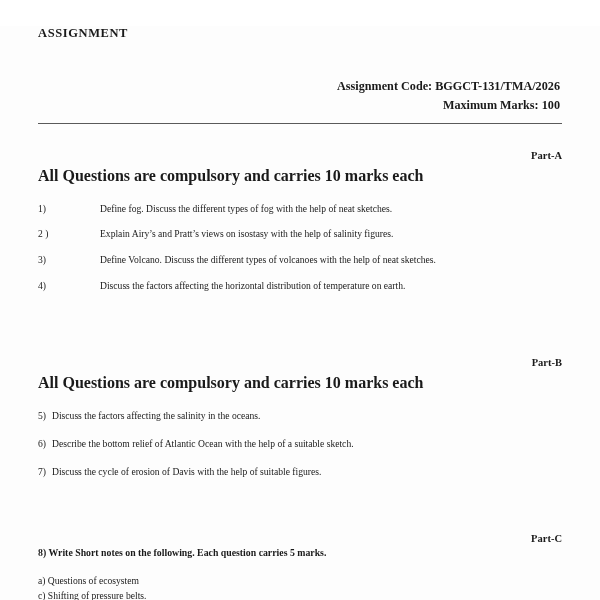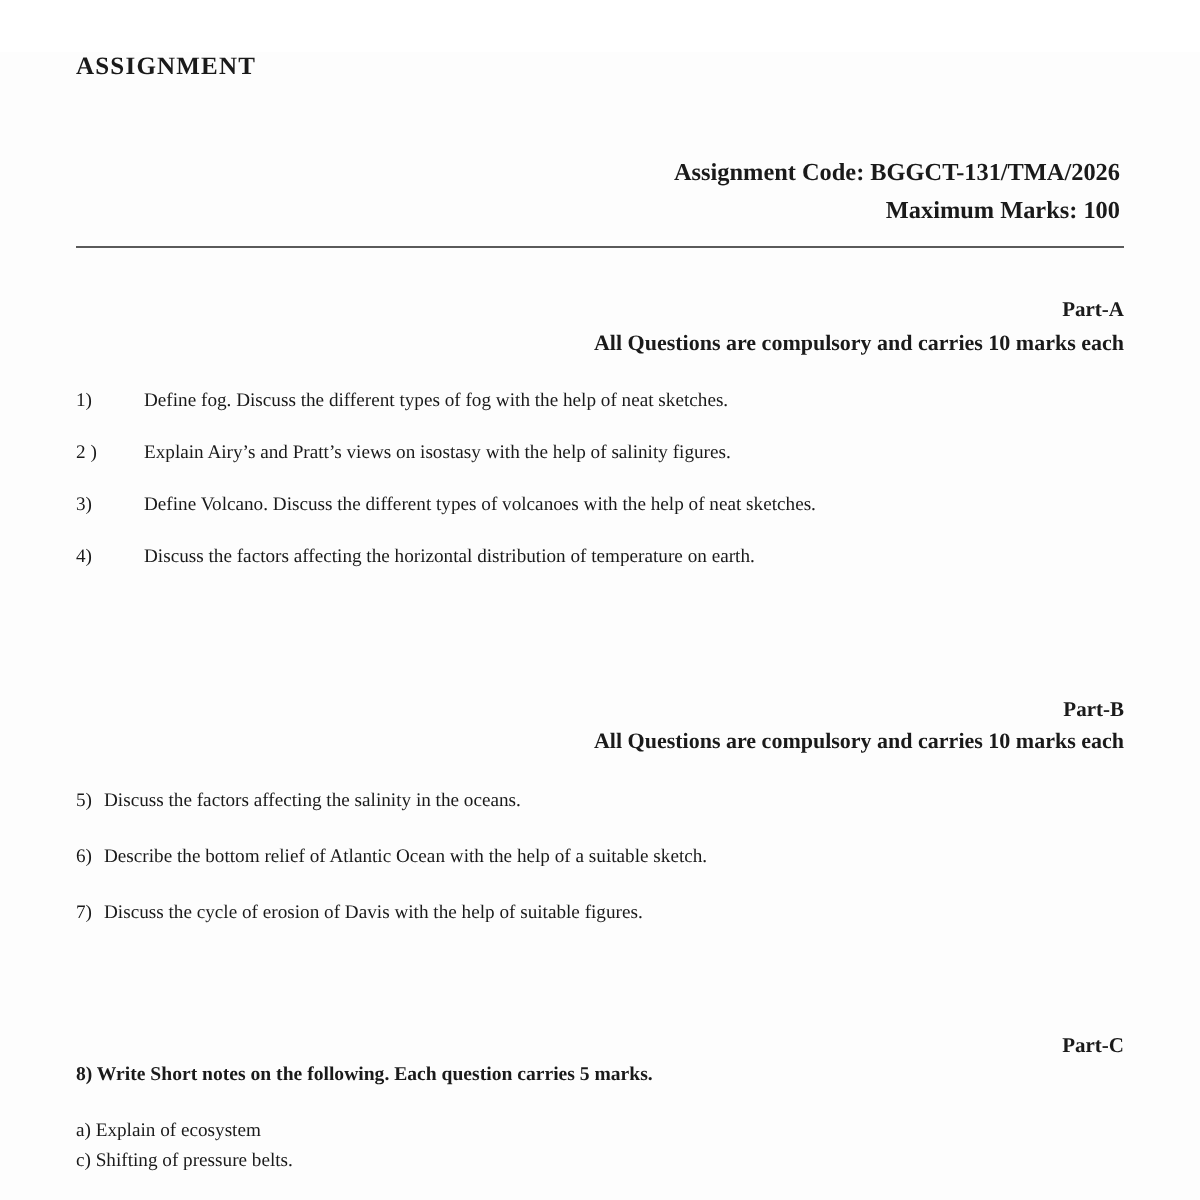--- a/index.html
+++ b/index.html
@@ -43,43 +43,44 @@
     margin: 8px 0 0 0;
   }
   .part-header {
     text-align: right;
     font-weight: bold;
     font-size: 10.5px;
     margin-top: 24px;
     line-height: 1.5;
   }
   .part-sub {
-    text-align: right;
+    text-align: left;
     font-weight: bold;
-    font-size: 11px;
+    font-size: 16px;
     line-height: 1.5;
   }
   .q-list {
     margin-top: 14px;
   }
   .q-row {
     display: flex;
     align-items: flex-start;
     font-size: 9.6px;
     line-height: 1.45;
     margin-bottom: 12px;
   }
   .q-num {
     width: 34px;
     flex: 0 0 34px;
     text-align: left;
   }
   .q-text {
     flex: 1 1 auto;
     padding-right: 34px;
+    margin-left: 28px;
   }
   .q-row-b {
     display: flex;
     align-items: flex-start;
     font-size: 9.6px;
     line-height: 1.45;
     margin-bottom: 14px;
   }
   .q-num-b {
     width: 14px;
@@ -159,18 +160,18 @@
       <span class="q-text-b">Discuss the cycle of erosion of Davis with the help of suitable figures.</span>
     </div>
   </div>
 
   <div class="spacer-md"></div>
 
   <div class="part-header">Part-C</div>
   <div class="partc-intro">8) Write Short notes on the following. Each question carries 5 marks.</div>
 
   <div class="sub-list">
-    <span class="sub-item">a) Explain of ecosystem</span>
+    <span class="sub-item">a) Questions of ecosystem</span>
     <span class="sub-item">c) Shifting of pressure belts.</span>
 
   </div>
 
 </div>
 
 </body></html>

